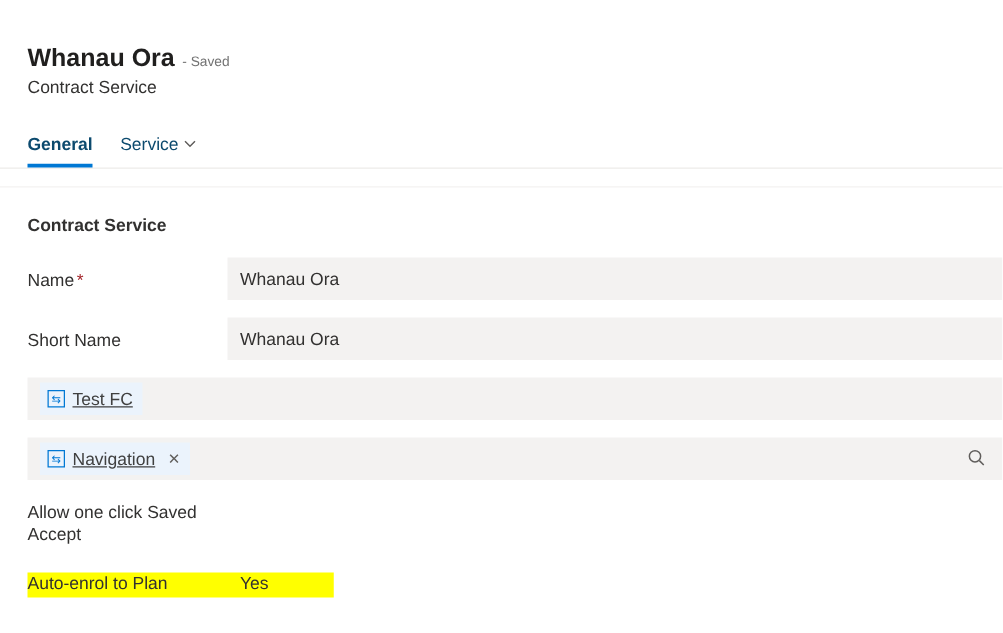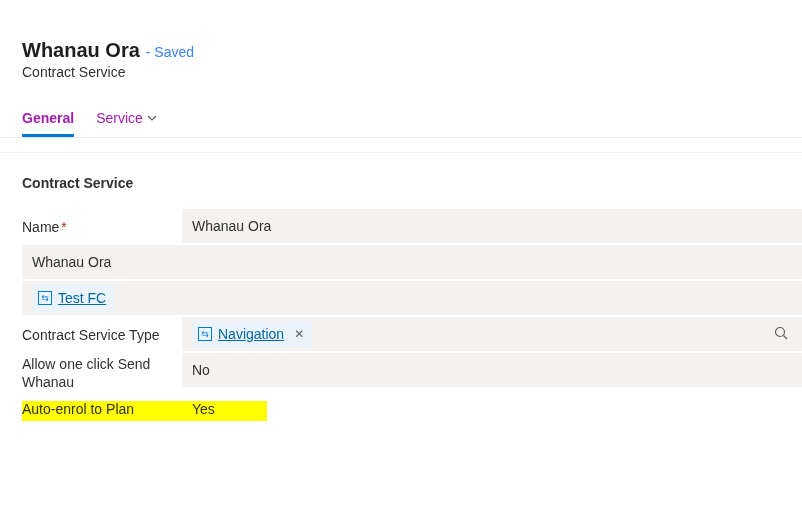--- a/index.html
+++ b/index.html
@@ -21,40 +21,40 @@
     display: flex;
     align-items: baseline;
     gap: 6px;
   }
   .title {
     font-size: 20px;
     font-weight: 600;
     color: #201f1e;
   }
   .saved {
-    font-size: 14px;
-    color: #3b82f6;
+    font-size: 11px;
+    color: #737373;
     margin-top: 32px;
   }
   .subtitle {
     font-size: 14px;
     color: #323130;
     margin-top: 2px;
   }
   .tabs {
     display: flex;
     gap: 22px;
     margin-top: 24px;
     padding-bottom: 0;
   }
   .tab {
     font-size: 14px;
     padding: 6px 0 8px 0;
     cursor: pointer;
-    color: #a21caf;
+    color: #0c4a6e;
     border-bottom: 3px solid transparent;
     display: flex;
     align-items: center;
     gap: 4px;
   }
   .tab.active {
     font-weight: 600;
     border-bottom-color: #0078d4;
   }
   .tab .chev {
@@ -71,21 +71,21 @@
     margin: 14px -18px 0 -22px;
   }
   .section-heading {
     font-weight: 600;
     font-size: 14px;
     margin: 22px 0 18px 0;
   }
   .form {
     display: flex;
     flex-direction: column;
-    gap: 2px;
+    gap: 14px;
     margin-top: 10px;
   }
   .row {
     display: flex;
     align-items: center;
   }
   .row.top { align-items: flex-start; }
   .label {
     width: 160px;
     min-width: 160px;
@@ -130,21 +130,21 @@
     height: 14px;
     border: 1px solid #0078d4;
     display: flex;
     align-items: center;
     justify-content: center;
     font-size: 9px;
     color: #0078d4;
     line-height: 1;
   }
   .tag .tag-text {
-    color: #0369a1;
+    color: #404040;
     text-decoration: underline;
     font-size: 14px;
   }
   .tag .tag-x {
     color: #605e5c;
     font-size: 12px;
     margin-left: 4px;
     cursor: pointer;
   }
   .search-icon {
@@ -216,56 +216,53 @@
     <div class="row">
       <div class="label">
         <span>Name</span><span class="req">*</span>
       </div>
       <div class="field">
         <span>Whanau Ora</span>
       </div>
     </div>
 
     <div class="row">
+      <div class="label">Short Name</div>
       <div class="field">
         <span>Whanau Ora</span>
       </div>
     </div>
 
     <div class="row">
       <div class="field">
         <span class="tag">
           <span class="tag-icon">⇆</span>
           <span class="tag-text">Test FC</span>
         </span>
       </div>
     </div>
 
     <div class="row">
-      <div class="label">Contract Service Type</div>
       <div class="field lookup">
         <span class="tag">
           <span class="tag-icon">⇆</span>
           <span class="tag-text">Navigation</span>
           <span class="tag-x">✕</span>
         </span>
         <span class="search-icon">
           <svg width="14" height="14" viewBox="0 0 14 14">
               <circle cx="6" cy="6" r="4.5" fill="none" stroke="#605e5c" stroke-width="1.2"></circle>
               <line x1="9.5" y1="9.5" x2="13" y2="13" stroke="#605e5c" stroke-width="1.2"></line>
             </svg>
         </span>
       </div>
     </div>
 
     <div class="row top">
-      <div class="label">Allow one click Send Whanau</div>
-      <div class="field">
-        <span>No</span>
-      </div>
+      <div class="label">Allow one click Saved Accept</div>
     </div>
 
     <div class="hl-row">
       <div class="hl-merge">
         <div class="hl-bg"></div>
         <div class="l">Auto-enrol to Plan</div>
         <div class="v">Yes</div>
       </div>
     </div>
 

